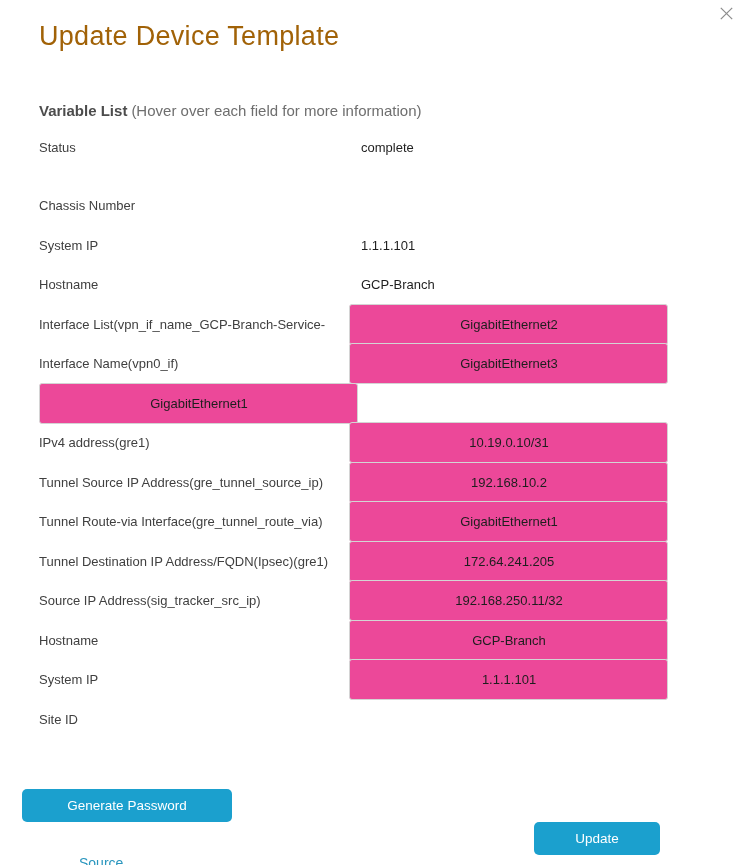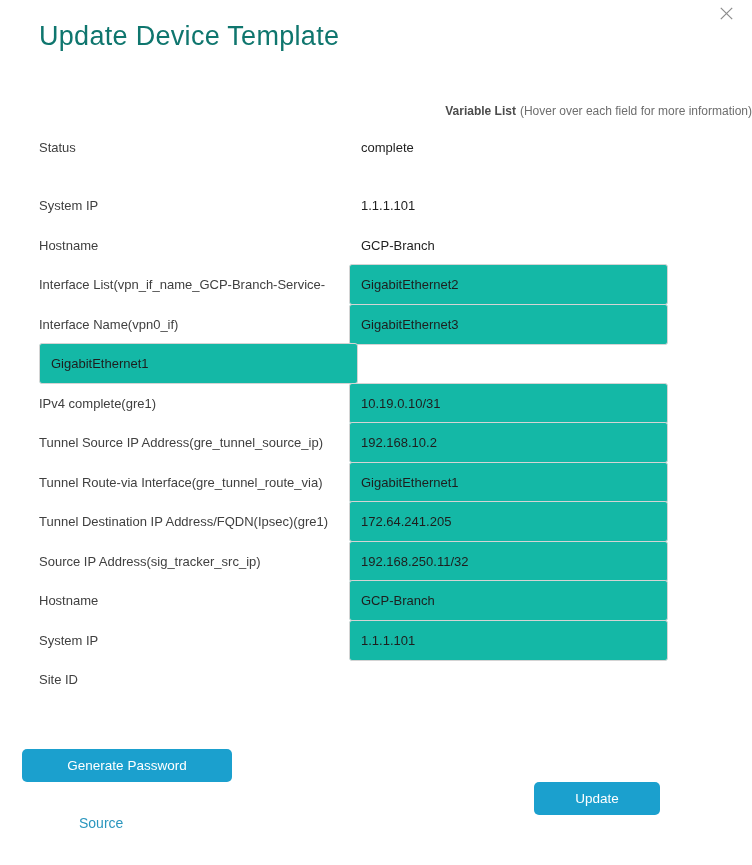--- a/index.html
+++ b/index.html
@@ -24,29 +24,28 @@
     cursor: pointer;
     background: none;
     border: none;
     padding: 0;
   }
   .dialog-title {
     margin: 20px 0 12px 39px;
     font-size: 27px;
     line-height: 1.2;
     font-weight: 400;
-    color: #0f766e;
+    color: #a16207;
     letter-spacing: 0.3px;
   }
   .section-head {
     margin: 50px 0 0 39px;
-    font-size: 12px;
+    font-size: 15px;
     line-height: 18px;
     color: #6e6e6e;
-    text-align: right;
   }
   .section-head .heading {
     font-weight: bold;
     color: #4c4c4c;
     margin-right: 4px;
   }
   .rows {
     margin: 13px 0 0 39px;
     width: 629px;
   }
@@ -74,22 +73,23 @@
     flex: 0 0 319px;
     width: 319px;
     height: 41px;
     box-sizing: border-box;
     border: 1px solid #d4d4d4;
     border-radius: 3px;
     padding: 0 10px 0 11px;
     font-family: "Liberation Sans", sans-serif;
     font-size: 13px;
     color: #1e1e1e;
-    background: #14b8a6;
+    background: #ec4899;
     outline: none;
+    text-align: center;
   }
   .footer {
     margin-top: 55px;
     display: flex;
     align-items: flex-start;
     padding: 0 92px 0 22px;
     flex-direction: column;
   }
   .btn {
     height: 33px;
@@ -131,20 +131,24 @@
     <span class="heading">Variable List</span><span>(Hover over each field for more information)</span>
   </div>
 
   <div class="rows">
 
     <div class="row gap-after">
       <div class="label">Status</div>
       <div class="value-text">complete</div>
     </div>
 
+    <div class="row">
+      <div class="label">Chassis Number</div>
+      <div class="value-text"></div>
+    </div>
 
     <div class="row">
       <div class="label">System IP</div>
       <div class="value-text">1.1.1.101</div>
     </div>
 
     <div class="row">
       <div class="label">Hostname</div>
       <div class="value-text">GCP-Branch</div>
     </div>
@@ -157,21 +161,21 @@
     <div class="row">
       <div class="label">Interface Name(vpn0_if)</div>
       <input type="text" value="GigabitEthernet3" style="">
     </div>
 
     <div class="row">
       <input type="text" value="GigabitEthernet1" style="">
     </div>
 
     <div class="row">
-      <div class="label">IPv4 complete(gre1)</div>
+      <div class="label">IPv4 address(gre1)</div>
       <input type="text" value="10.19.0.10/31" style="">
     </div>
 
     <div class="row">
       <div class="label">Tunnel Source IP Address(gre_tunnel_source_ip)</div>
       <input type="text" value="192.168.10.2" style="">
     </div>
 
     <div class="row">
       <div class="label">Tunnel Route-via Interface(gre_tunnel_route_via)</div>

